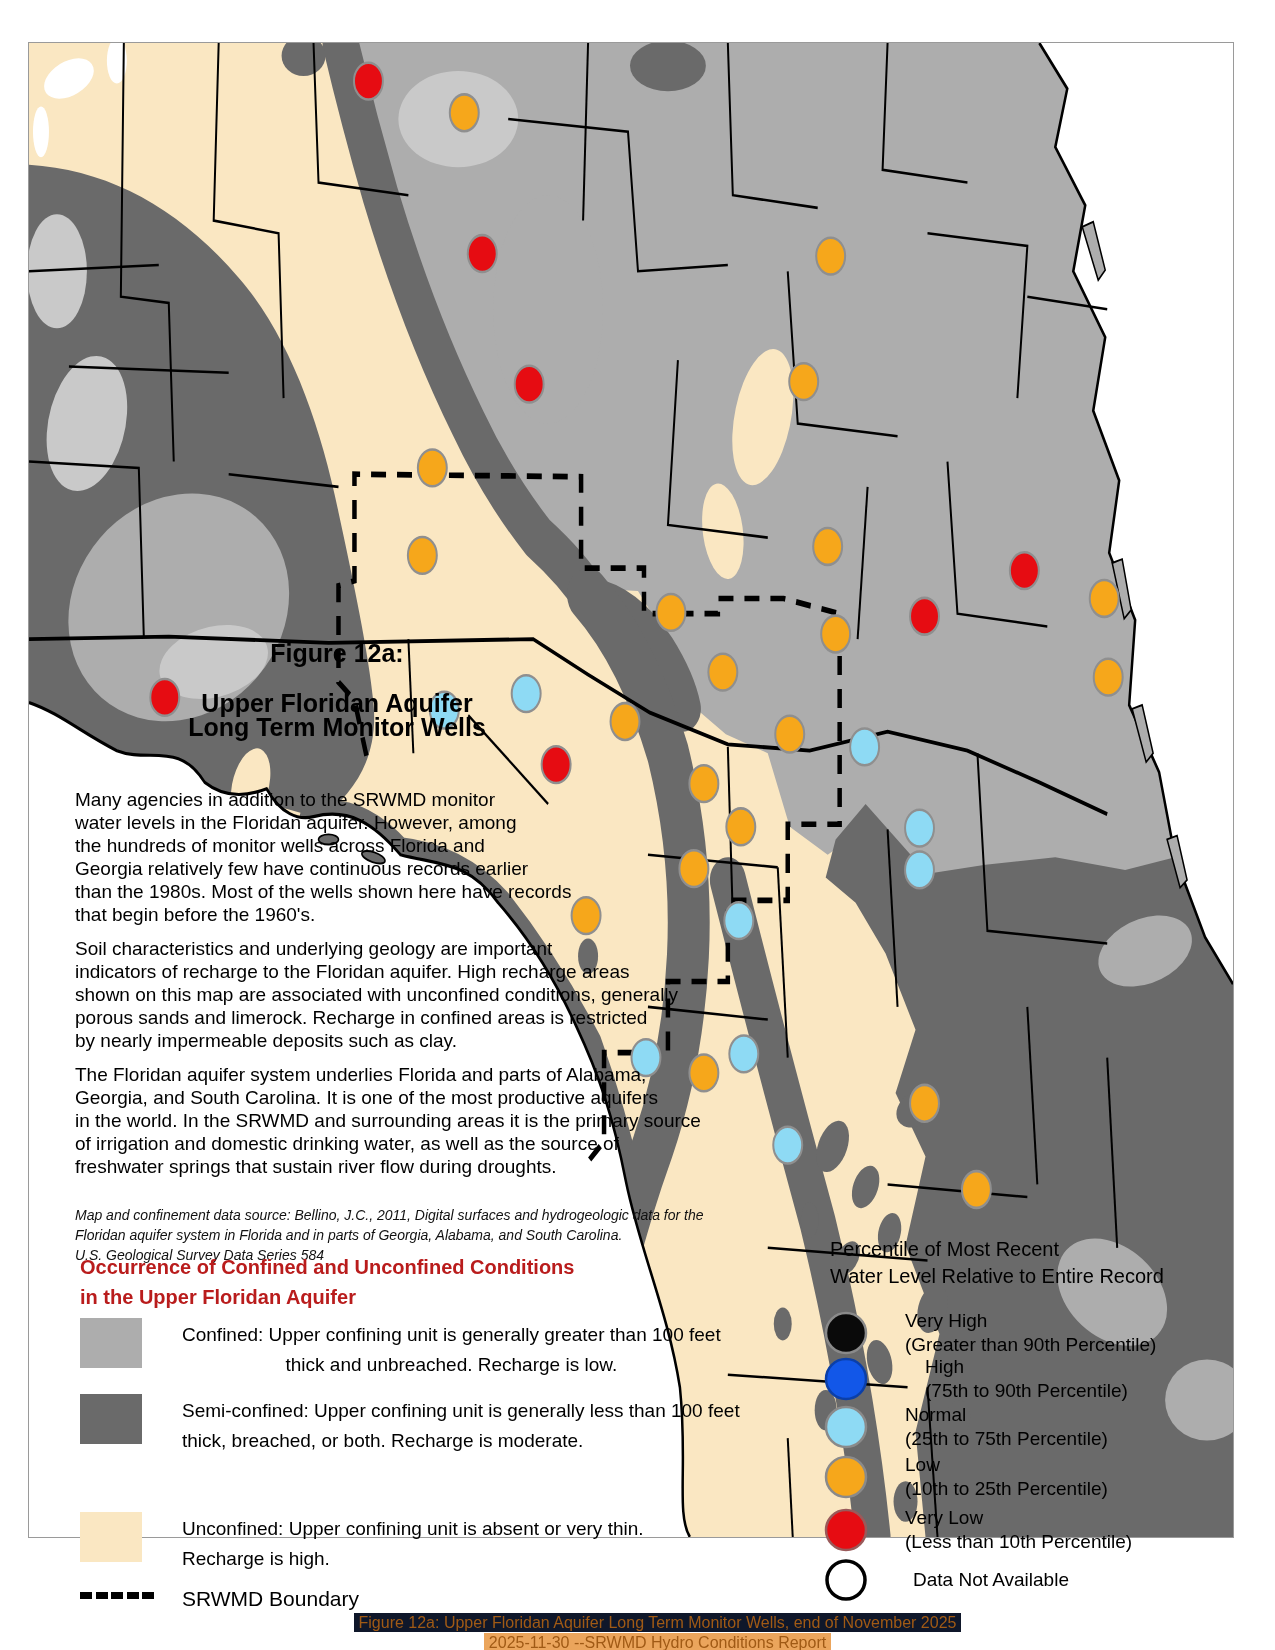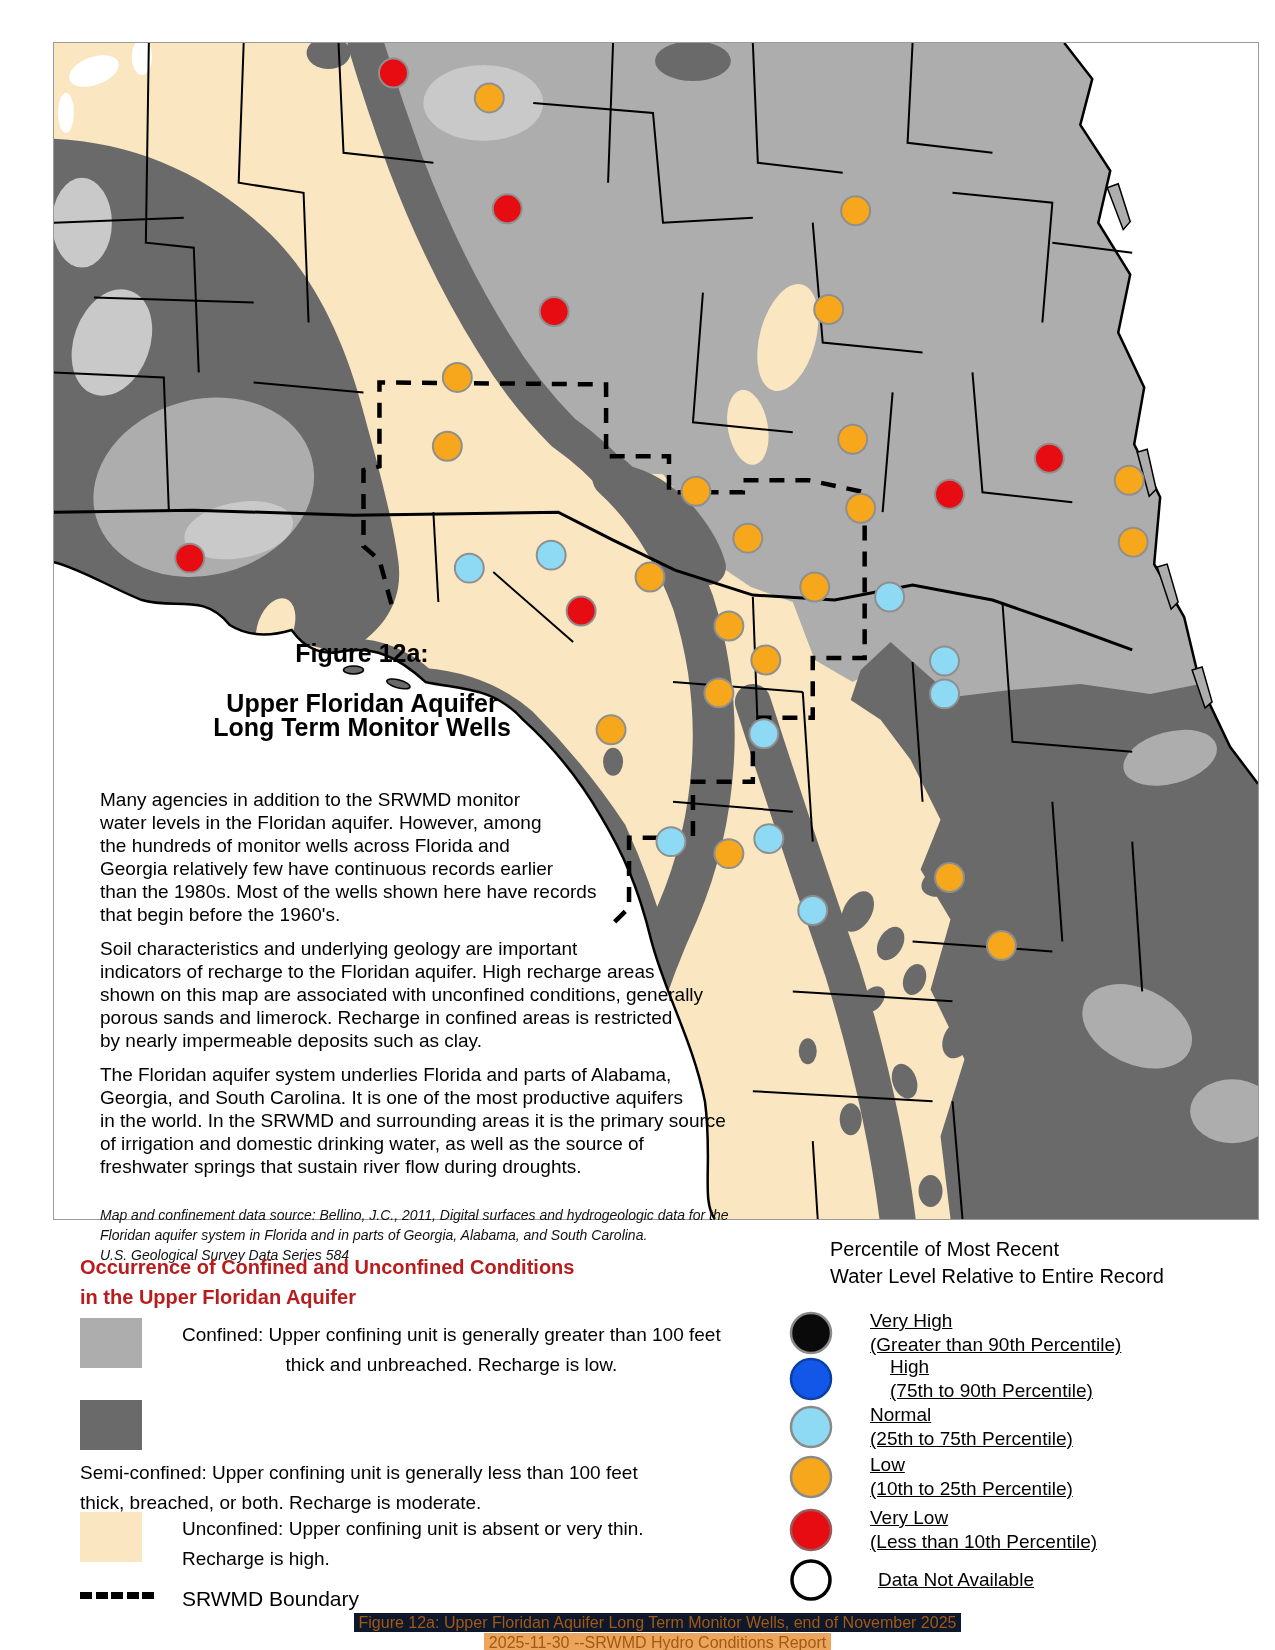--- a/index.html
+++ b/index.html
@@ -1,18 +1,18 @@
 <!DOCTYPE html>
 <html><head>
 <meta charset="utf-8">
 <style>
   html,body{margin:0;padding:0;background:#ffffff;}
   .page{position:relative;width:1275px;height:1650px;background:#ffffff;
         font-family:"Liberation Sans",sans-serif;overflow:hidden;}
-  .map-frame{position:absolute;left:53px;top:42px;width:1206px;height:1178px;
+  .map-frame{position:absolute;left:28px;top:42px;width:1206px;height:1496px;
              border:1px solid #9a9a9a;box-sizing:border-box;background:#5eead4;}
   .map-frame svg{position:absolute;left:0;top:0;width:100%;height:100%;}
   .lines{white-space:pre-line;}
   .map-title{position:absolute;left:88px;top:598px;width:440px;text-align:center;
              color:#000;font-weight:bold;font-size:25px;line-height:24px;}
   .map-title .t1{margin-bottom:26px;}
   .map-title .t4{font-style:italic;margin-top:10px;}
   .map-paras{position:absolute;left:46px;top:745px;width:700px;font-size:19px;
              line-height:23px;color:#000;}
   .map-paras .para{margin:0 0 11px 0;}
@@ -21,21 +21,21 @@
   .leg-left{position:absolute;left:80px;top:1252px;width:680px;color:#b91c1c;}
   .leg-left .hdr{font-weight:bold;font-size:20px;line-height:30px;}
   .leg-row{position:absolute;left:80px;display:flex;align-items:flex-start;}
   .swatch{width:62px;height:50px;flex:0 0 62px;margin-right:40px;}
   .leg-row .txt{font-size:19px;line-height:30px;color:#000;padding-top:2px;}
   .bnd-dashes{width:74px;flex:0 0 74px;margin-right:28px;margin-top:10px;
               display:flex;justify-content:space-between;}
   .bnd-dashes i{display:block;width:12px;height:7px;background:#000;}
   .leg-right-hdr{position:absolute;left:830px;top:1236px;font-weight:normal;
                  font-size:20px;line-height:27px;color:#000;}
-  .pct-row{position:absolute;left:788px;display:flex;align-items:center;text-decoration:underline;}
+  .pct-row{position:absolute;left:823px;display:flex;align-items:center;}
   .pct-row svg{flex:0 0 46px;margin-right:36px;}
   .pct-row .lbl{font-size:19px;line-height:24px;color:#000;}
   .caption{position:absolute;left:40px;right:0;top:1613px;text-align:center;
            font-size:16px;line-height:20px;}
   .caption span{padding:1px 5px;}
 </style>
 </head>
 <body>
 
 <div class="page">
@@ -227,21 +227,21 @@
   </div>
 
   <div class="leg-row" style="top:1318px;text-align:center;">
     <svg class="swatch" viewBox="0 0 62 50">
       <rect x="0" y="0" width="62" height="50" fill="#ADADAD"></rect>
     </svg>
     <div class="txt lines">Confined: Upper confining unit is generally greater than 100 feet
 thick and unbreached. Recharge is low.</div>
   </div>
 
-  <div class="leg-row" style="top:1394px;flex-direction:column;">
+  <div class="leg-row" style="top:1394px;">
     <svg class="swatch" viewBox="0 0 62 50">
       <rect x="0" y="0" width="62" height="50" fill="#6A6A6A"></rect>
     </svg>
     <div class="txt lines">Semi-confined: Upper confining unit is generally less than 100 feet
 thick, breached, or both. Recharge is moderate.</div>
   </div>
 
   <div class="leg-row" style="top:1512px;">
     <svg class="swatch" viewBox="0 0 62 50">
       <rect x="0" y="0" width="62" height="50" fill="#FAE7C2"></rect>

